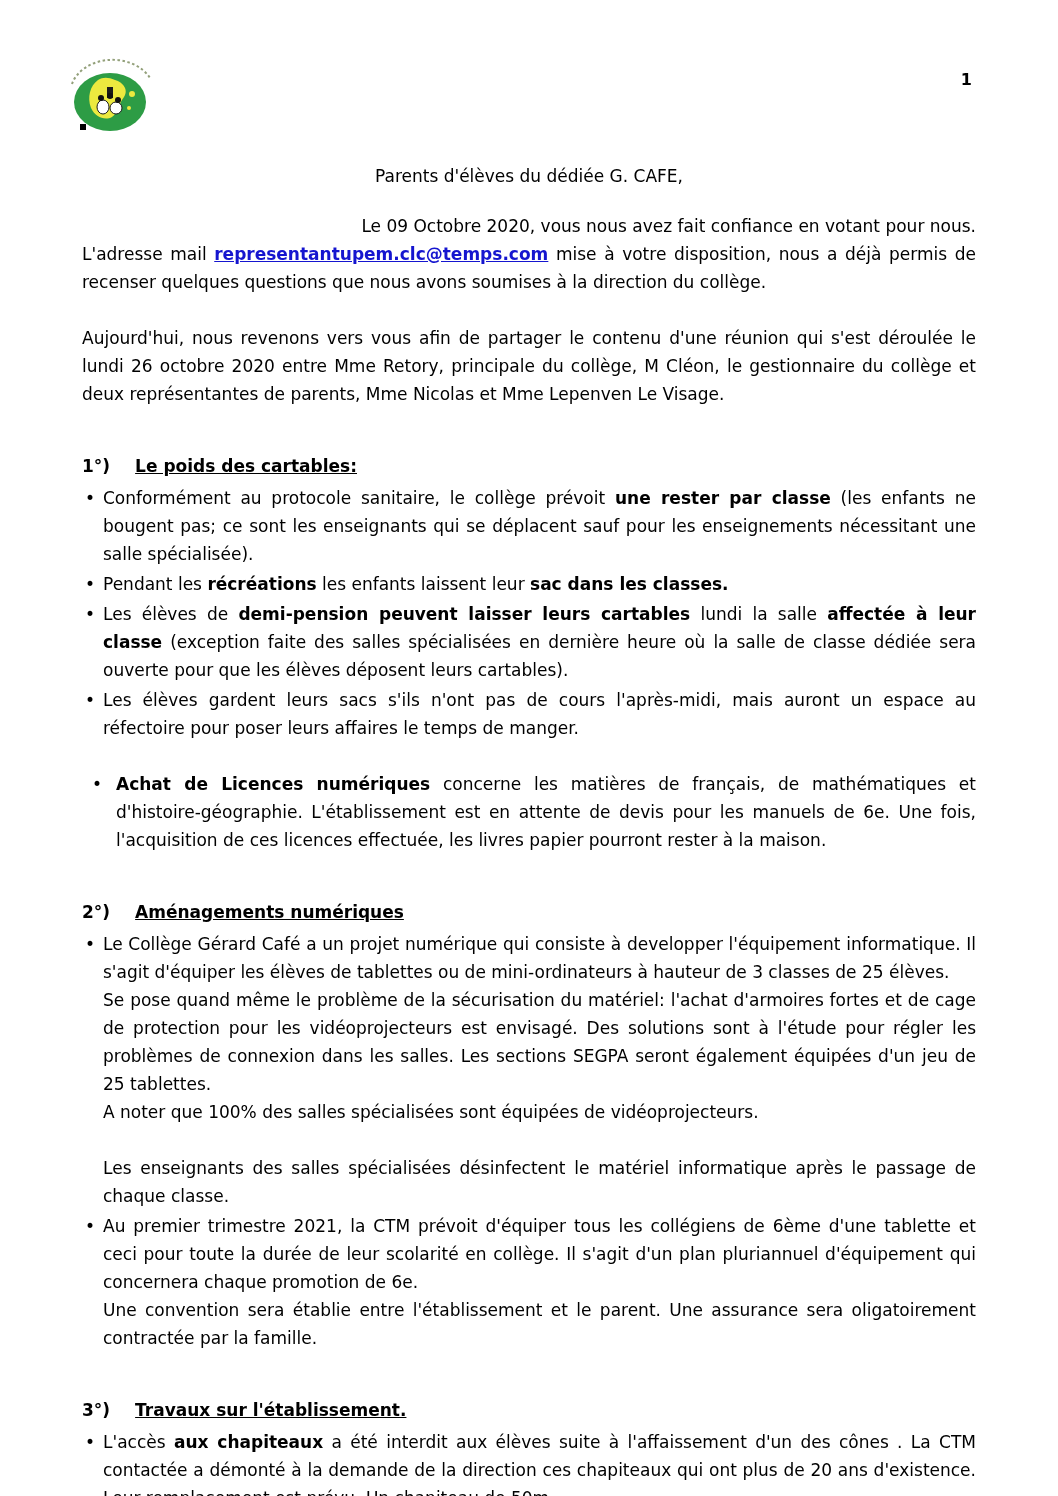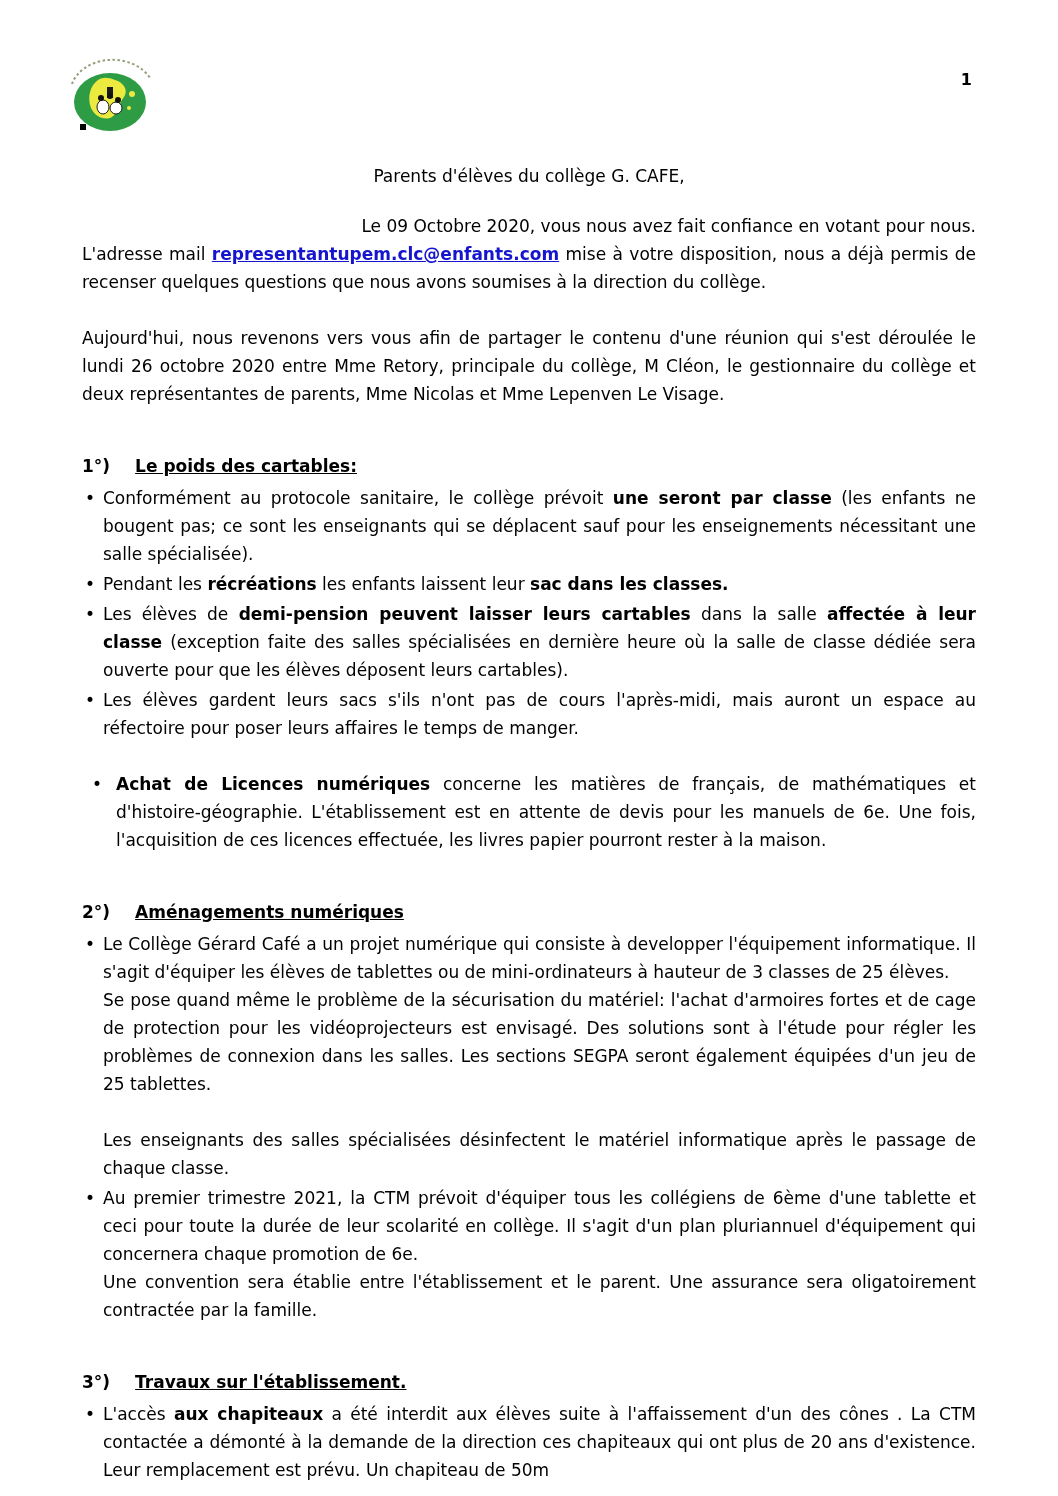--- a/index.html
+++ b/index.html
@@ -49,63 +49,64 @@
         <ellipse cx="56" cy="58" rx="6" ry="6" fill="#ffffff" stroke="#1a1a1a" stroke-width="1"></ellipse>
         <circle cx="41" cy="48" r="3" fill="#111"></circle>
         <circle cx="50" cy="46" r="3" fill="#111"></circle>
         <circle cx="58" cy="50" r="3" fill="#111"></circle>
       </svg>
     </div>
     <div class="sq"></div>
     <div class="pagenum">1</div>
   </div>
 
-  <div class="title">Parents d'élèves du collège G. CAFE,</div>
+  <div class="title">Parents d'élèves du dédiée G. CAFE,</div>
 
   <div class="intro">
     <div class="para nj">Le 09 Octobre 2020, vous nous avez fait confiance en votant pour nous.</div>
-    <div class="para"><span>L'adresse mail </span><a class="lnk" href="#">representantupem.clc@enfants.com</a><span> mise à votre disposition, nous a déjà permis de recenser quelques questions que nous avons soumises à la direction du collège.</span></div>
+    <div class="para"><span>L'adresse mail </span><a class="lnk" href="#">representantupem.clc@temps.com</a><span> mise à votre disposition, nous a déjà permis de recenser quelques questions que nous avons soumises à la direction du collège.</span></div>
   </div>
 
   <div class="para mt20">Aujourd'hui, nous revenons vers vous afin de partager le contenu d'une réunion qui s'est déroulée le lundi 26 octobre 2020 entre Mme Retory, principale du collège, M Cléon, le gestionnaire du collège et deux représentantes de parents, Mme Nicolas et Mme Lepenven Le Visage.</div>
 
   <div class="sections">
   <section class="section">
     <div class="heading"><span class="num">1°)</span><span class="htitle">Le poids des cartables:</span></div>
     <div class="items">
           <div class="item">
             <span class="dot">•</span>
-            <div class="para"><span>Conformément au protocole sanitaire, le collège prévoit </span><span class="b">une seront par classe</span><span> (les enfants ne bougent pas; ce sont les enseignants qui se déplacent sauf pour les enseignements nécessitant une salle spécialisée).</span></div>
+            <div class="para"><span>Conformément au protocole sanitaire, le collège prévoit </span><span class="b">une rester par classe</span><span> (les enfants ne bougent pas; ce sont les enseignants qui se déplacent sauf pour les enseignements nécessitant une salle spécialisée).</span></div>
           </div>
           <div class="item">
             <span class="dot">•</span>
             <div class="para"><span>Pendant les </span><span class="b">récréations</span><span> les enfants laissent leur </span><span class="b">sac dans les classes.</span></div>
           </div>
           <div class="item">
             <span class="dot">•</span>
-            <div class="para"><span>Les élèves de </span><span class="b">demi-pension peuvent laisser leurs cartables</span><span> dans la salle </span><span class="b">affectée à leur classe</span><span> (exception faite des salles spécialisées en dernière heure où la salle de classe dédiée  sera ouverte pour que les élèves déposent leurs cartables).</span></div>
+            <div class="para"><span>Les élèves de </span><span class="b">demi-pension peuvent laisser leurs cartables</span><span> lundi la salle </span><span class="b">affectée à leur classe</span><span> (exception faite des salles spécialisées en dernière heure où la salle de classe dédiée  sera ouverte pour que les élèves déposent leurs cartables).</span></div>
           </div>
           <div class="item">
             <span class="dot">•</span>
             <div class="para"><span>Les élèves gardent leurs sacs s'ils n'ont pas de cours l'après-midi, mais auront un espace au réfectoire pour poser leurs affaires le temps de manger.</span></div>
           </div>
           <div class="item gap tight">
             <span class="dot">•</span>
             <div class="para"><span class="b">Achat de Licences numériques</span><span> concerne les matières de français, de mathématiques et d'histoire-géographie. L'établissement est en attente de devis pour les manuels de 6e. Une fois, l'acquisition de ces licences effectuée, les livres papier pourront rester à la maison.</span></div>
           </div>
         </div>
   </section>
 
   <section class="section">
     <div class="heading"><span class="num">2°)</span><span class="htitle">Aménagements numériques</span></div>
     <div class="items">
           <div class="item">
             <span class="dot">•</span>
             <div class="para"><span>Le Collège Gérard Café a un projet numérique qui consiste à developper l'équipement informatique. Il s'agit d'équiper  les élèves de tablettes ou de mini-ordinateurs à hauteur de 3 classes de 25 élèves.</span></div>
             <div class="para"><span>Se pose quand même le problème de la sécurisation du matériel: l'achat d'armoires fortes et de cage de protection pour les vidéoprojecteurs est envisagé. Des solutions sont à l'étude pour régler les problèmes de connexion dans les salles. Les sections SEGPA seront également équipées d'un jeu de 25 tablettes.</span></div>
+            <div class="para"><span>A noter que 100% des salles spécialisées sont équipées de vidéoprojecteurs.</span></div>
           </div>
           <div class="item gap">
             <div class="para"><span>Les enseignants des salles spécialisées désinfectent le matériel informatique après le passage de chaque classe.</span></div>
           </div>
           <div class="item">
             <span class="dot">•</span>
             <div class="para"><span>Au premier trimestre 2021, la CTM prévoit d'équiper  tous les collégiens de 6ème d'une tablette et ceci pour toute la durée de leur scolarité en collège. Il s'agit d'un plan pluriannuel d'équipement qui concernera chaque promotion de 6e.</span></div>
             <div class="para"><span>Une convention sera établie entre l'établissement et le parent. Une assurance sera oligatoirement contractée par la famille.</span></div>
           </div>
         </div>

